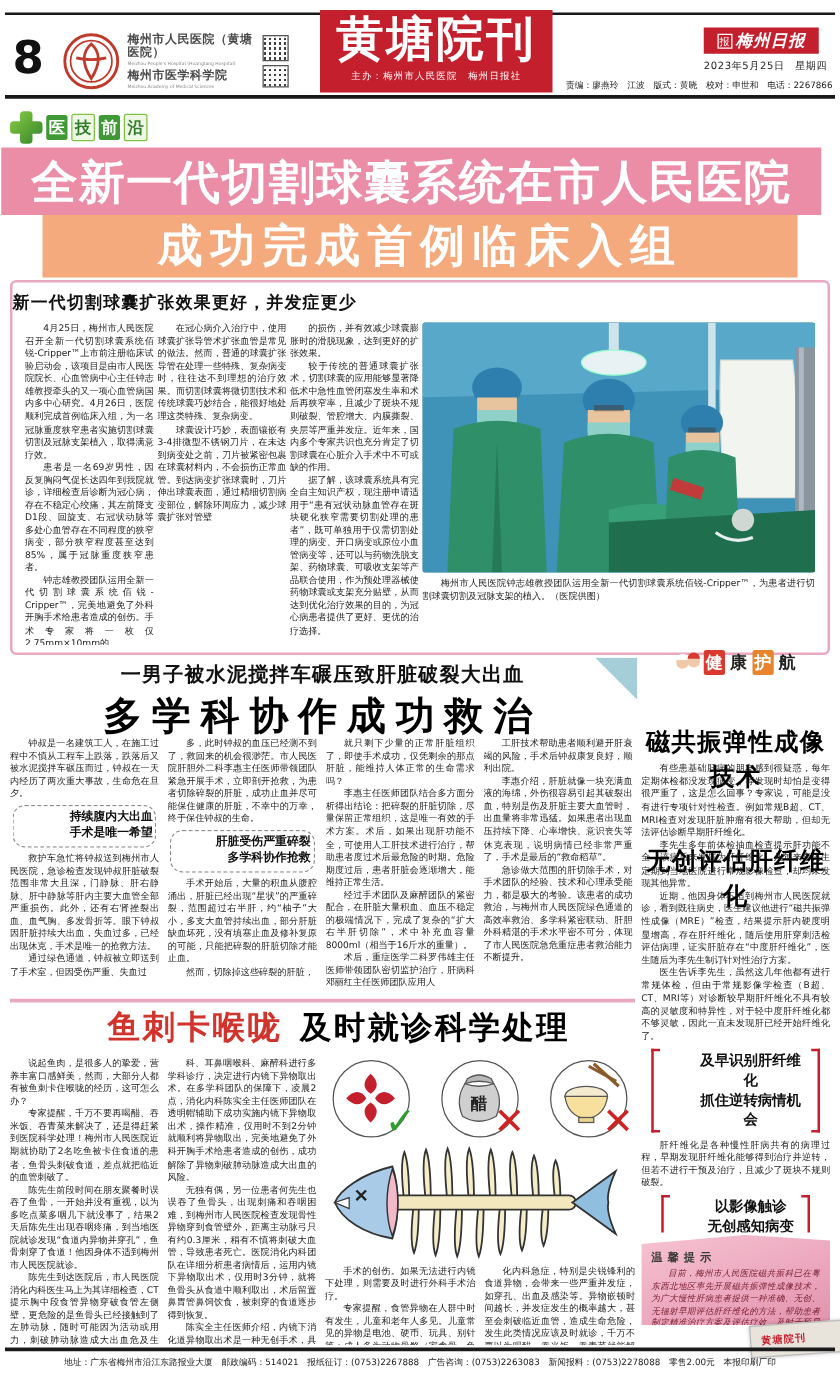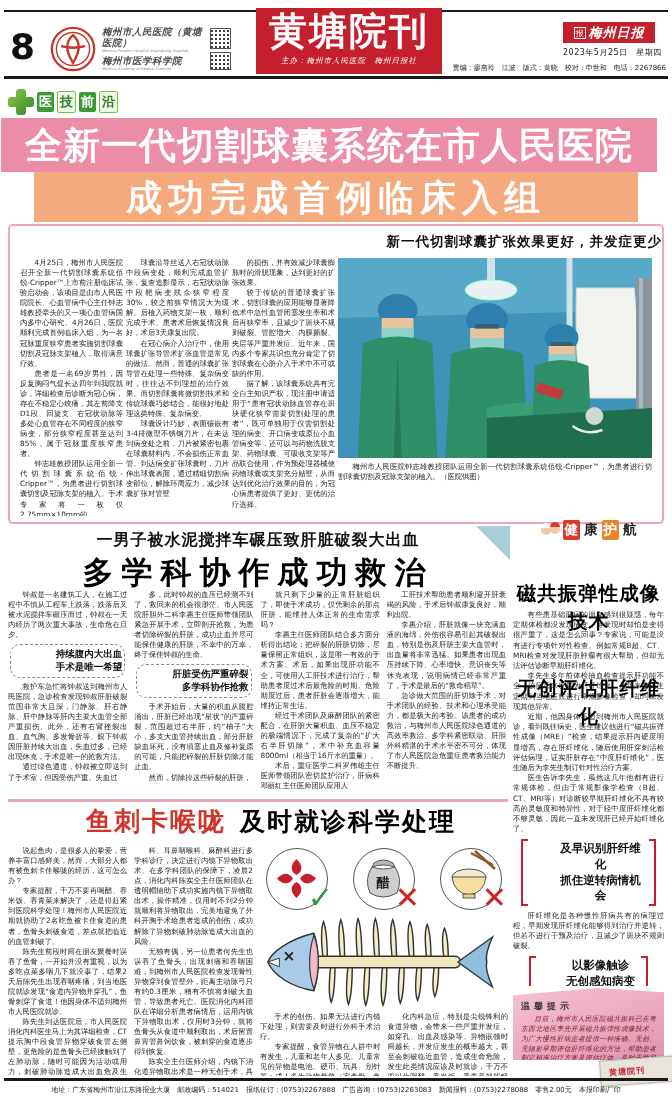--- a/index.html
+++ b/index.html
@@ -4,30 +4,30 @@
 <style>
   * { margin:0; padding:0; box-sizing:border-box; }
   body { background:#d8d8d8; font-family:"DejaVu Sans", sans-serif; }
   .page { position:relative; width:672px; height:1100px; background:#ffffff; margin:0 auto; overflow:hidden; }
 
   
   .rule-thin  { position:absolute; top:10px; left:4px; right:4px; height:2px; background:#1a1a1a; }
   .rule-thick { position:absolute; top:76px; left:4px; right:4px; height:3px; background:#1a1a1a; }
   .page-number { position:absolute; left:10px; top:26px; font-size:36px; font-weight:bold; color:#111; }
   .hosp-logo { position:absolute; left:50px; top:26px; width:46px; height:46px; }
-  .hosp-names { position:absolute; left:102px; top:27px; width:105px;font-style:italic; }
+  .hosp-names { position:absolute; left:102px; top:27px; width:105px; }
   .hosp-cn { font-family:"DejaVu Serif", serif; font-size:9.5px; font-weight:bold; color:#4a4a4a; letter-spacing:.5px; line-height:1.15; }
   .hosp-en { font-size:3.6px; color:#8a8a8a; line-height:1.4; margin-bottom:2px; white-space:nowrap; }
   .qr { position:absolute; top:28px; width:21px; height:21px; border:1px solid #555;
         background: repeating-linear-gradient(0deg,#222 0 2px,#fff 2px 4px), repeating-linear-gradient(90deg,#222 0 2px,#fff 2px 4px);
         background-blend-mode:screen; }
   .qr1 { left:210px; } .qr2 { left:210px; top:52px; height:18px; }
   .masthead { position:absolute; left:256px; top:8px; width:186px; height:66px; background:#c41f2d; color:#fff; text-align:center; }
   .masthead-title { font-family:"DejaVu Serif", serif; font-size:38px; font-weight:bold; letter-spacing:2px; line-height:46px; }
-  .masthead-sub { font-size:7.5px; letter-spacing:1px; margin-top:2px;font-style:italic; }
+  .masthead-sub { font-size:7.5px; letter-spacing:1px; margin-top:2px; }
   .daily-logo { position:absolute; left:563px; top:22px; width:92px; height:21px; background:#c41f2d; color:#fff; display:flex; align-items:center; justify-content:center; gap:3px; }
   .daily-logo .glyph { width:12px; height:12px; border:1px solid #fff; font-size:8px; line-height:11px; text-align:center; }
   .daily-logo .txt { font-family:"DejaVu Serif", serif; font-size:13px; font-weight:bold; font-style:italic; letter-spacing:1px; }
   .date-line { position:absolute; left:563px; top:47px; font-size:8px; color:#222; letter-spacing:.5px; }
   .editors-line { position:absolute; right:6px; top:63px; font-size:7px; color:#222; white-space:nowrap; }
 
   
   .section-tag { position:absolute; left:8px; top:88px; display:flex; align-items:center; gap:3px; height:28px; }
   .green-cross { position:relative; width:26px; height:26px; }
   .green-cross:before, .green-cross:after { content:""; position:absolute; background:linear-gradient(135deg,#7fc241,#3e8f2f); border-radius:3px; }
@@ -36,21 +36,21 @@
   .tag-ch { font-size:13px; font-weight:bold; padding:1px 2px; }
   .tag-tile { background:#3f9a35; color:#fff; border-radius:2px; }
   .tag-plain { color:#2f7d28; border:1px solid #7fc241; border-radius:2px; background:#eef7e6; }
 
   
   .banner1 { position:absolute; left:1px; top:118px; width:656px; height:54px; background:#ec8da8; color:#fff; text-align:center; font-family:"DejaVu Serif", serif; font-weight:bold; font-size:37px; line-height:54px; letter-spacing:1px; white-space:nowrap; }
   .banner2 { position:absolute; left:34px; top:172px; width:604px; height:50px; background:#f4aa7d; color:#fff; text-align:center; font-family:"DejaVu Serif", serif; font-weight:bold; font-size:36px; line-height:50px; letter-spacing:6px; }
 
   
   .lead-box { position:absolute; left:8px; top:224px; width:656px; height:300px; border:2px solid #eaa8bc; border-radius:5px; background:#fff; }
-  .lead-subtitle { text-align:right; font-size:13.5px; font-weight:bold; color:#111; margin-top:7px; letter-spacing:1px; }
+  .lead-subtitle { text-align:left; font-size:13.5px; font-weight:bold; color:#111; margin-top:7px; letter-spacing:1px; }
   .lead-cols { position:absolute; left:10px; right:10px; top:32px; bottom:6px; display:flex; gap:3px; }
   .ncol { font-size:7.3px; line-height:1.38; color:#1c1c1c; overflow:hidden; }
   .ncol p, .scol p { margin:0; text-indent:2em; text-align:justify; }
   .lead-col { width:103px; flex:0 0 103px; }
   .photo-wrap { flex:1; display:flex; flex-direction:column; }
   .photo { width:100%; height:200px; background:#3d88ad; border-radius:2px; overflow:hidden; }
   .photo svg { display:block; }
   .photo-caption { font-size:7.3px; line-height:1.4; color:#222; margin-top:4px; text-align:justify; text-indent:2em; }
 
   
@@ -147,24 +147,23 @@
 
   <div class="banner1">全新一代切割球囊系统在市人民医院</div>
   <div class="banner2">成功完成首例临床入组</div>
 
   <div class="lead-box">
     <div class="lead-subtitle">新一代切割球囊扩张效果更好，并发症更少</div>
     <div class="lead-cols">
       <div class="ncol lead-col">
           <p>4月25日，梅州市人民医院召开全新一代切割球囊系统佰锐-Cripper™上市前注册临床试验启动会，该项目是由市人民医院院长、心血管病中心主任钟志雄教授牵头的又一项心血管病国内多中心研究。4月26日，医院顺利完成首例临床入组，为一名冠脉重度狭窄患者实施切割球囊切割及冠脉支架植入，取得满意疗效。</p>
           <p>患者是一名69岁男性，因反复胸闷气促长达四年到我院就诊，详细检查后诊断为冠心病，存在不稳定心绞痛，其左前降支D1段、回旋支、右冠状动脉等多处心血管存在不同程度的狭窄病变，部分狭窄程度甚至达到85%，属于冠脉重度狭窄患者。</p>
-          <p>钟志雄教授团队运用全新一代切割球囊系统佰锐-Cripper™，为患者进行切割球囊切割及冠脉支架的植入。手术专家将一枚仅2.75mm×10mm的</p>
+          <p>钟志雄教授团队运用全新一代切割球囊系统佰锐-Cripper™，完美地避免了外科开胸手术给患者造成的创伤。手术专家将一枚仅2.75mm×10mm的</p>
         </div>
       <div class="ncol lead-col">
-          <p>球囊沿导丝送入右冠状动脉中段病变处，顺利完成血管扩张，复查造影显示，右冠状动脉中段靶病变残余狭窄程度30%，较之前狭窄情况大为缓解。后植入药物支架一枚，顺利完成手术。患者术后恢复情况良好，术后3天康复出院。</p>
           <p>在冠心病介入治疗中，使用球囊扩张导管术扩张血管是常见的做法。然而，普通的球囊扩张导管在处理一些特殊、复杂病变时，往往达不到理想的治疗效果。而切割球囊将微切割技术和传统球囊巧妙结合，能很好地处理这类特殊、复杂病变。</p>
           <p>球囊设计巧妙，表面镶嵌有3-4排微型不锈钢刀片，在未达到病变处之前，刀片被紧密包裹在球囊材料内，不会损伤正常血管。到达病变扩张球囊时，刀片伸出球囊表面，通过精细切割病变部位，解除环周应力，减少球囊扩张对管壁</p>
         </div>
       <div class="ncol lead-col">
           <p>的损伤，并有效减少球囊膨胀时的滑脱现象，达到更好的扩张效果。</p>
           <p>较于传统的普通球囊扩张术，切割球囊的应用能够显著降低术中急性血管闭塞发生率和术后再狭窄率，且减少了斑块不规则破裂、管腔增大、内膜撕裂、夹层等严重并发症。近年来，国内多个专家共识也充分肯定了切割球囊在心脏介入手术中不可或缺的作用。</p>
           <p>据了解，该球囊系统具有完全自主知识产权，现注册申请适用于“患有冠状动脉血管存在斑块硬化狭窄需要切割处理的患者”，既可单独用于仅需切割处理的病变、开口病变或原位小血管病变等，还可以与药物洗脱支架、药物球囊、可吸收支架等产品联合使用，作为预处理器械使药物球囊或支架充分贴壁，从而达到优化治疗效果的目的，为冠心病患者提供了更好、更优的治疗选择。</p>
         </div>
       <div class="photo-wrap">
         <div class="photo">

